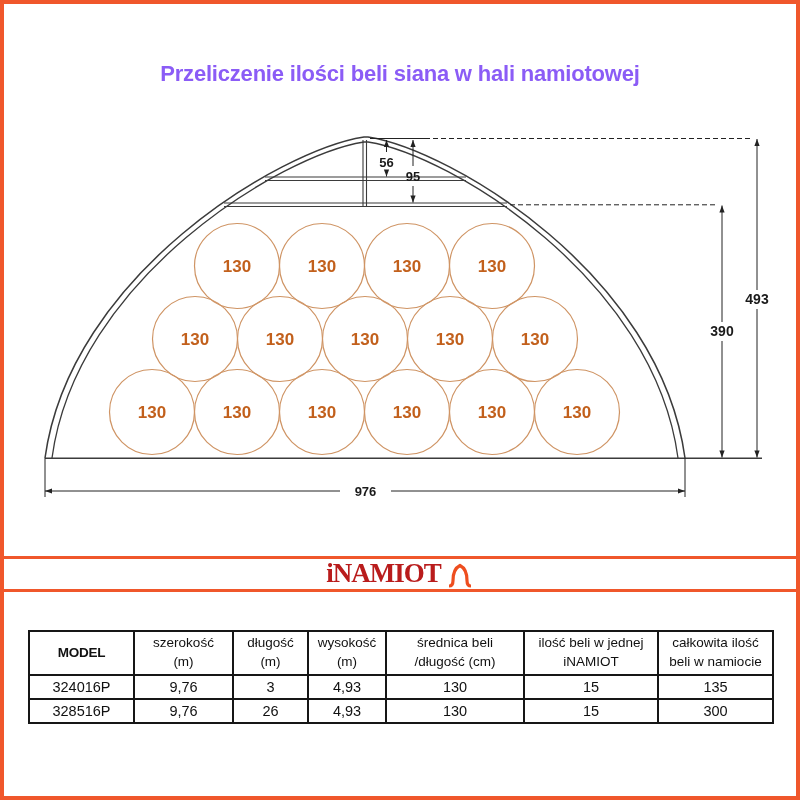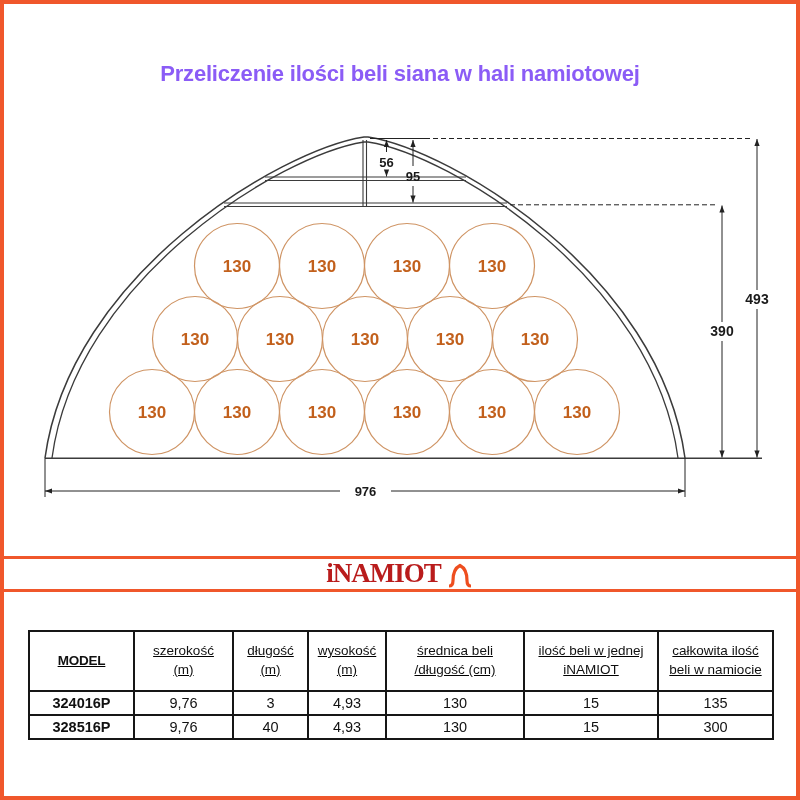--- a/index.html
+++ b/index.html
@@ -30,26 +30,26 @@
     font-family:"Liberation Serif", serif;font-weight:bold;font-size:27px;
     color:#b91c1c;letter-spacing:-1px;line-height:1;transform:translateY(-1px);
   }
   table.spec{
     position:absolute;top:630px;left:28px;width:744px;
     border-collapse:collapse;table-layout:fixed;background:#fff;
   }
   table.spec th, table.spec td{
     border:2px solid #161616;text-align:center;vertical-align:middle;padding:0;color:#111;
   }
-  table.spec thead tr{height:60px;text-decoration:underline;}
+  table.spec thead tr{height:44px;}
   table.spec tbody tr{height:24px;}
   table.spec th{font-weight:normal;font-size:13.5px;line-height:1.4;}
   table.spec th.model-h{font-weight:bold;letter-spacing:-0.2px;}
   table.spec td{font-size:14.5px;}
-  table.spec td.model{font-weight:bold;}
+  table.spec td.model{font-weight:normal;}
 </style>
 </head>
 <body>
 
 <div class="title">Przeliczenie ilości beli siana w hali namiotowej</div>
 
 <svg class="diagram" width="800" height="556" viewBox="0 0 800 556">
 
   <g>
     <path class="struct" stroke-width="1.5" d="M45,458 C70,275 280,150 364,137 L368,137 C452,150 660,275 685,458"></path>
@@ -227,21 +227,21 @@
       <td>9,76</td>
       <td>3</td>
       <td>4,93</td>
       <td>130</td>
       <td>15</td>
       <td>135</td>
     </tr>
     <tr>
       <td class="model">328516P</td>
       <td>9,76</td>
-      <td>40</td>
+      <td>26</td>
       <td>4,93</td>
       <td>130</td>
       <td>15</td>
       <td>300</td>
     </tr>
   </tbody>
 </table>
 
 <div class="page-border"></div>
 

